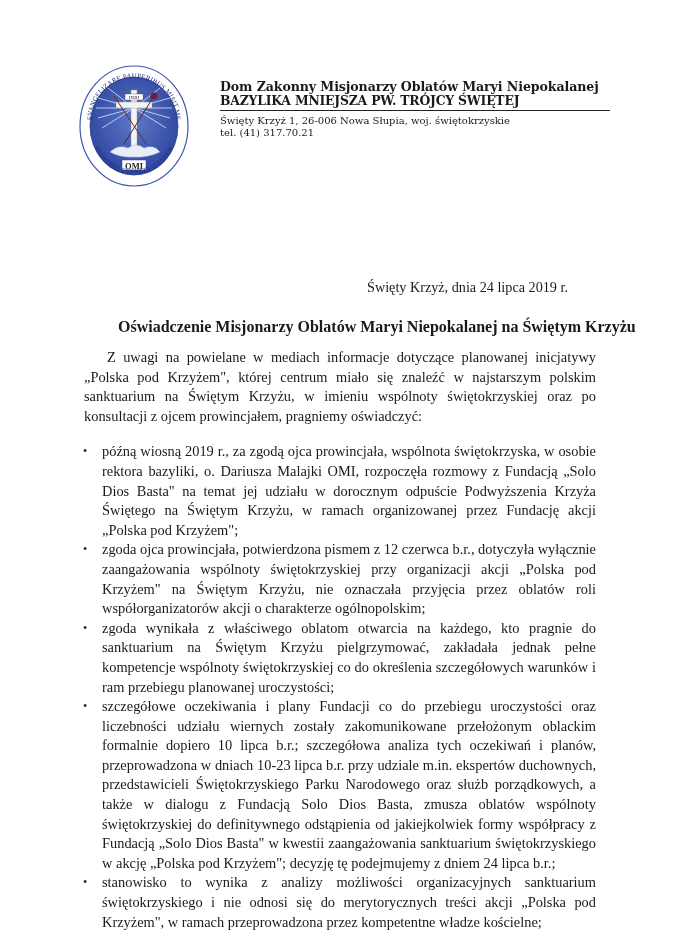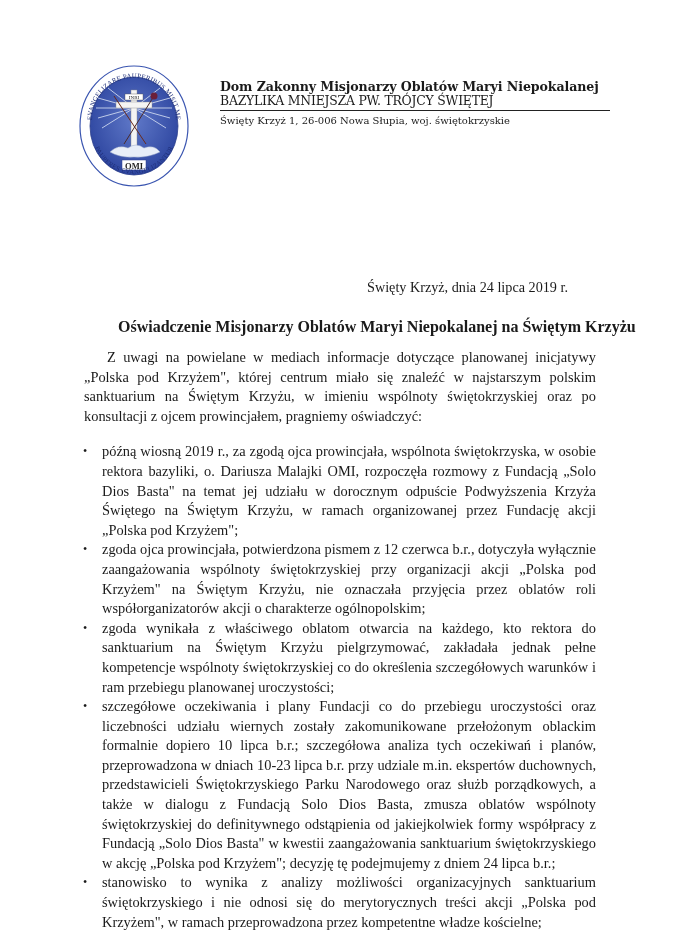--- a/index.html
+++ b/index.html
@@ -32,21 +32,21 @@
       margin-left: 10px;
     }
     .lh-title1 {
       font-weight: bold;
       font-size: 12.6px;
       line-height: 14px;
       letter-spacing: -0.1px;
       white-space: nowrap;
     }
     .lh-title2, .lh-title3 {
-      font-weight: normal;
+      font-weight: bold;
       font-size: 12.4px;
       line-height: 14px;
       letter-spacing: -0.2px;
       white-space: nowrap;
     }
     .lh-rule {
       margin: 2px 0 0 0;
       height: 0;
       border-top: 1.6px solid #222;
       width: 390px;
@@ -160,41 +160,42 @@
     </text>
   </svg>
 </div>
 
 <div class="letterhead">
   <div class="lh-title1">Dom Zakonny Misjonarzy Oblatów Maryi Niepokalanej</div>
   <div class="lh-title2">BAZYLIKA MNIEJSZA PW. TRÓJCY ŚWIĘTEJ</div>
   <div class="lh-rule"></div>
   <div class="lh-contact">
     <div>Święty Krzyż 1, 26-006 Nowa Słupia, woj. świętokrzyskie</div>
+    <div>tel. (41) 317.70.21</div>
   </div>
 </div>
 
 <div class="date-line">Święty Krzyż, dnia 24 lipca 2019 r.</div>
 
 <div class="doc-title">Oświadczenie Misjonarzy Oblatów Maryi Niepokalanej na Świętym Krzyżu</div>
 
 <div class="body-text">
   <p class="intro">Z uwagi na powielane w mediach informacje dotyczące planowanej inicjatywy „Polska pod Krzyżem", której centrum miało się znaleźć w najstarszym polskim sanktuarium na Świętym Krzyżu, w imieniu wspólnoty świętokrzyskiej oraz po konsultacji z ojcem prowincjałem, pragniemy oświadczyć:</p>
   <ul class="points">
     <li>
       <span class="bullet">•</span>
       <span>późną wiosną 2019 r., za zgodą ojca prowincjała, wspólnota świętokrzyska, w osobie rektora bazyliki, o. Dariusza Malajki OMI, rozpoczęła rozmowy z Fundacją „Solo Dios Basta" na temat jej udziału w dorocznym odpuście Podwyższenia Krzyża Świętego na Świętym Krzyżu, w ramach organizowanej przez Fundację akcji „Polska pod Krzyżem";</span>
     </li>
     <li>
       <span class="bullet">•</span>
       <span>zgoda ojca prowincjała, potwierdzona pismem z 12 czerwca b.r., dotyczyła wyłącznie zaangażowania wspólnoty świętokrzyskiej przy organizacji akcji „Polska pod Krzyżem" na Świętym Krzyżu, nie oznaczała przyjęcia przez oblatów roli współorganizatorów akcji o charakterze ogólnopolskim;</span>
     </li>
     <li>
       <span class="bullet">•</span>
-      <span>zgoda wynikała z właściwego oblatom otwarcia na każdego, kto rektora do sanktuarium na Świętym Krzyżu pielgrzymować, zakładała jednak pełne kompetencje wspólnoty świętokrzyskiej co do określenia szczegółowych warunków i ram przebiegu planowanej uroczystości;</span>
+      <span>zgoda wynikała z właściwego oblatom otwarcia na każdego, kto pragnie do sanktuarium na Świętym Krzyżu pielgrzymować, zakładała jednak pełne kompetencje wspólnoty świętokrzyskiej co do określenia szczegółowych warunków i ram przebiegu planowanej uroczystości;</span>
     </li>
     <li>
       <span class="bullet">•</span>
       <span>szczegółowe oczekiwania i plany Fundacji co do przebiegu uroczystości oraz liczebności udziału wiernych zostały zakomunikowane przełożonym oblackim formalnie dopiero 10 lipca b.r.; szczegółowa analiza tych oczekiwań i planów, przeprowadzona w dniach 10-23 lipca b.r. przy udziale m.in. ekspertów duchownych, przedstawicieli Świętokrzyskiego Parku Narodowego oraz służb porządkowych, a także w dialogu z Fundacją Solo Dios Basta, zmusza oblatów wspólnoty świętokrzyskiej do definitywnego odstąpienia od jakiejkolwiek formy współpracy z Fundacją „Solo Dios Basta" w kwestii zaangażowania sanktuarium świętokrzyskiego w akcję „Polska pod Krzyżem"; decyzję tę podejmujemy z dniem 24 lipca b.r.;</span>
     </li>
     <li>
       <span class="bullet">•</span>
       <span>stanowisko to wynika z analizy możliwości organizacyjnych sanktuarium świętokrzyskiego i nie odnosi się do merytorycznych treści akcji „Polska pod Krzyżem", w ramach przeprowadzona przez kompetentne władze kościelne;</span>
     </li>
   </ul>

